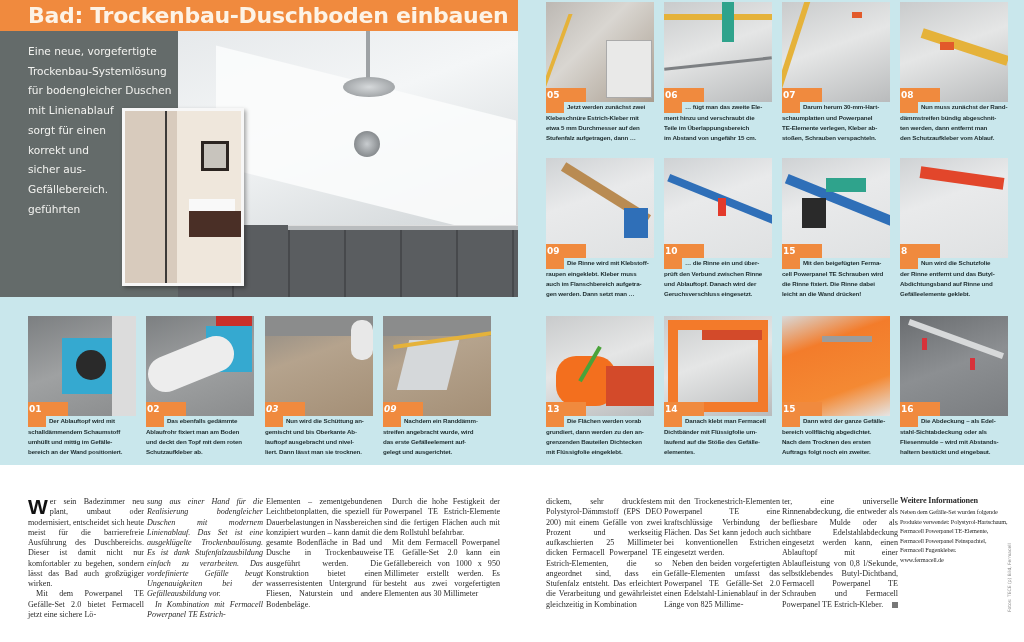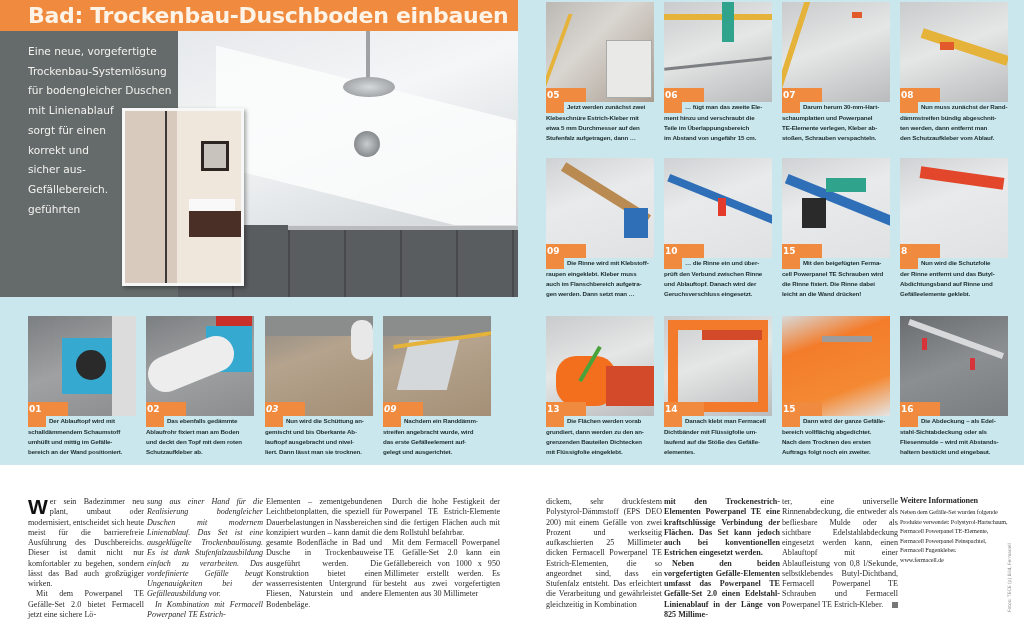--- a/index.html
+++ b/index.html
@@ -370,21 +370,21 @@
 <div class="body-col" style="left:266px;">
   <p>Elementen – zementgebundenen Leichtbetonplatten, die speziell für Dauerbelastungen in Nassbereichen konzipiert wurden – kann damit die gesamte Bodenfläche in Bad und Dusche in Trockenbauweise ausgeführt werden. Die Konstruktion bietet einen wasserresistenten Untergrund für Fliesen, Naturstein und andere Bodenbeläge.</p>
 </div>
 <div class="body-col" style="left:384px;">
   <p class="ind">Durch die hohe Festigkeit der Powerpanel TE Estrich-Elemente sind die fertigen Flächen auch mit dem Rollstuhl befahrbar.</p>
   <p class="ind">Mit dem Fermacell Powerpanel TE Gefälle-Set 2.0 kann ein Gefällebereich von 1000 x 950 Millimeter erstellt werden. Es besteht aus zwei vorgefertigten Elementen aus 30 Millimeter</p>
 </div>
 <div class="body-col" style="left:546px;">
   <p>dickem, sehr druckfestem Polystyrol-Dämmstoff (EPS DEO 200) mit einem Gefälle von zwei Prozent und werkseitig aufkaschierten 25 Millimeter dicken Fermacell Powerpanel TE Estrich-Elementen, die so angeordnet sind, dass ein Stufenfalz entsteht. Das erleichtert die Verarbeitung und gewährleistet gleichzeitig in Kombination</p>
 </div>
-<div class="body-col" style="left:664px;font-weight:bold;">
+<div class="body-col" style="left:664px;">
   <p>mit den Trockenestrich-Elementen Powerpanel TE eine kraftschlüssige Verbindung der Flächen. Das Set kann jedoch auch bei konventionellen Estrichen eingesetzt werden.</p>
   <p class="ind">Neben den beiden vorgefertigten Gefälle-Elementen umfasst das Powerpanel TE Gefälle-Set 2.0 einen Edelstahl-Linienablauf in der Länge von 825 Millime-</p>
 </div>
 <div class="body-col" style="left:782px;">
   <p><span>ter, eine universelle Rinnenabdeckung, die entweder als befliesbare Mulde oder als sichtbare Edelstahlabdeckung eingesetzt werden kann, einen Ablauftopf mit einer Ablaufleistung von 0,8 l/Sekunde, selbstklebendes Butyl-Dichtband, Fermacell Powerpanel TE Schrauben und Fermacell Powerpanel TE Estrich-Kleber.</span><span class="end-mark"></span></p>
 </div>
 
 <div class="info">
   <h3>Weitere Informationen</h3>
   <p>Neben dem Gefälle-Set wurden folgende Produkte verwendet: Polystyrol-Hartschaum, Fermacell Powerpanel TE-Elemente, Fermacell Powerpanel Feinspachtel, Fermacell Fugenkleber.</p>

